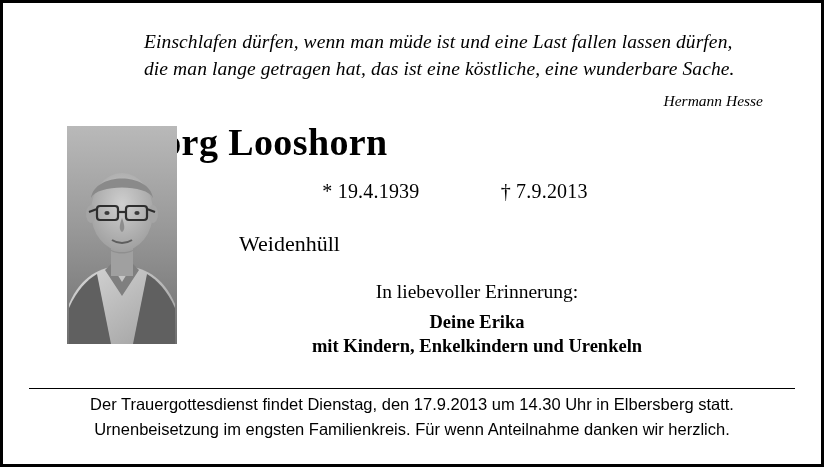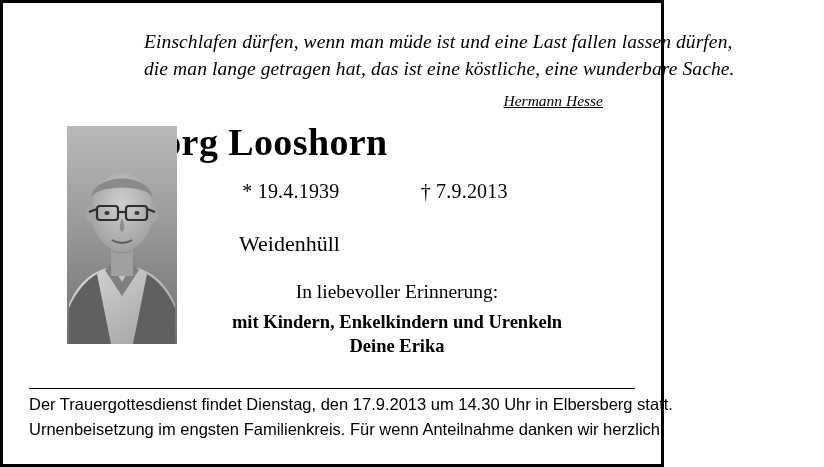--- a/index.html
+++ b/index.html
@@ -10,21 +10,21 @@
   body {
     width: 824px;
     height: 467px;
     font-family: "Liberation Serif", serif;
     color: #000000;
     overflow: hidden;
   }
   .obituary {
     position: relative;
     box-sizing: border-box;
-    width: 664px;
+    width: 824px;
     height: 467px;
     background: #ffffff;
     border: 3px solid #000000;
     padding: 0;
   }
   .inner {
     position: relative;
     box-sizing: border-box;
     width: 100%;
     height: 100%;
@@ -40,21 +40,20 @@
     letter-spacing: 0.1px;
   }
   .quote-line {
     white-space: nowrap;
   }
   .quote-author {
     font-style: italic;
     font-size: 15.5px;
     text-align: right;
     margin: 9px 32px 0 0;
-    text-decoration: underline;
   }
   
   .body-area {
     position: relative;
     margin-top: 8px;
     height: 268px;
   }
   .photo {
     position: absolute;
     left: 38px;
@@ -190,22 +189,22 @@
       <div class="dates">
         <span class="born">* 19.4.1939</span>
         <span class="died">† 7.9.2013</span>
       </div>
 
       <div class="place">Weidenhüll</div>
 
       <div class="memory">In liebevoller Erinnerung:</div>
 
       <div class="family">
+        <div>Deine Erika</div>
         <div>mit Kindern, Enkelkindern und Urenkeln</div>
-        <div>Deine Erika</div>
       </div>
 
     </div>
 
     <hr class="footer-rule">
 
     <div class="footer">
       <div class="footer-line">Der Trauergottesdienst findet Dienstag, den 17.9.2013 um 14.30 Uhr in Elbersberg statt.</div>
       <div class="footer-line">Urnenbeisetzung im engsten Familienkreis. Für wenn Anteilnahme danken wir herzlich.</div>
     </div>

